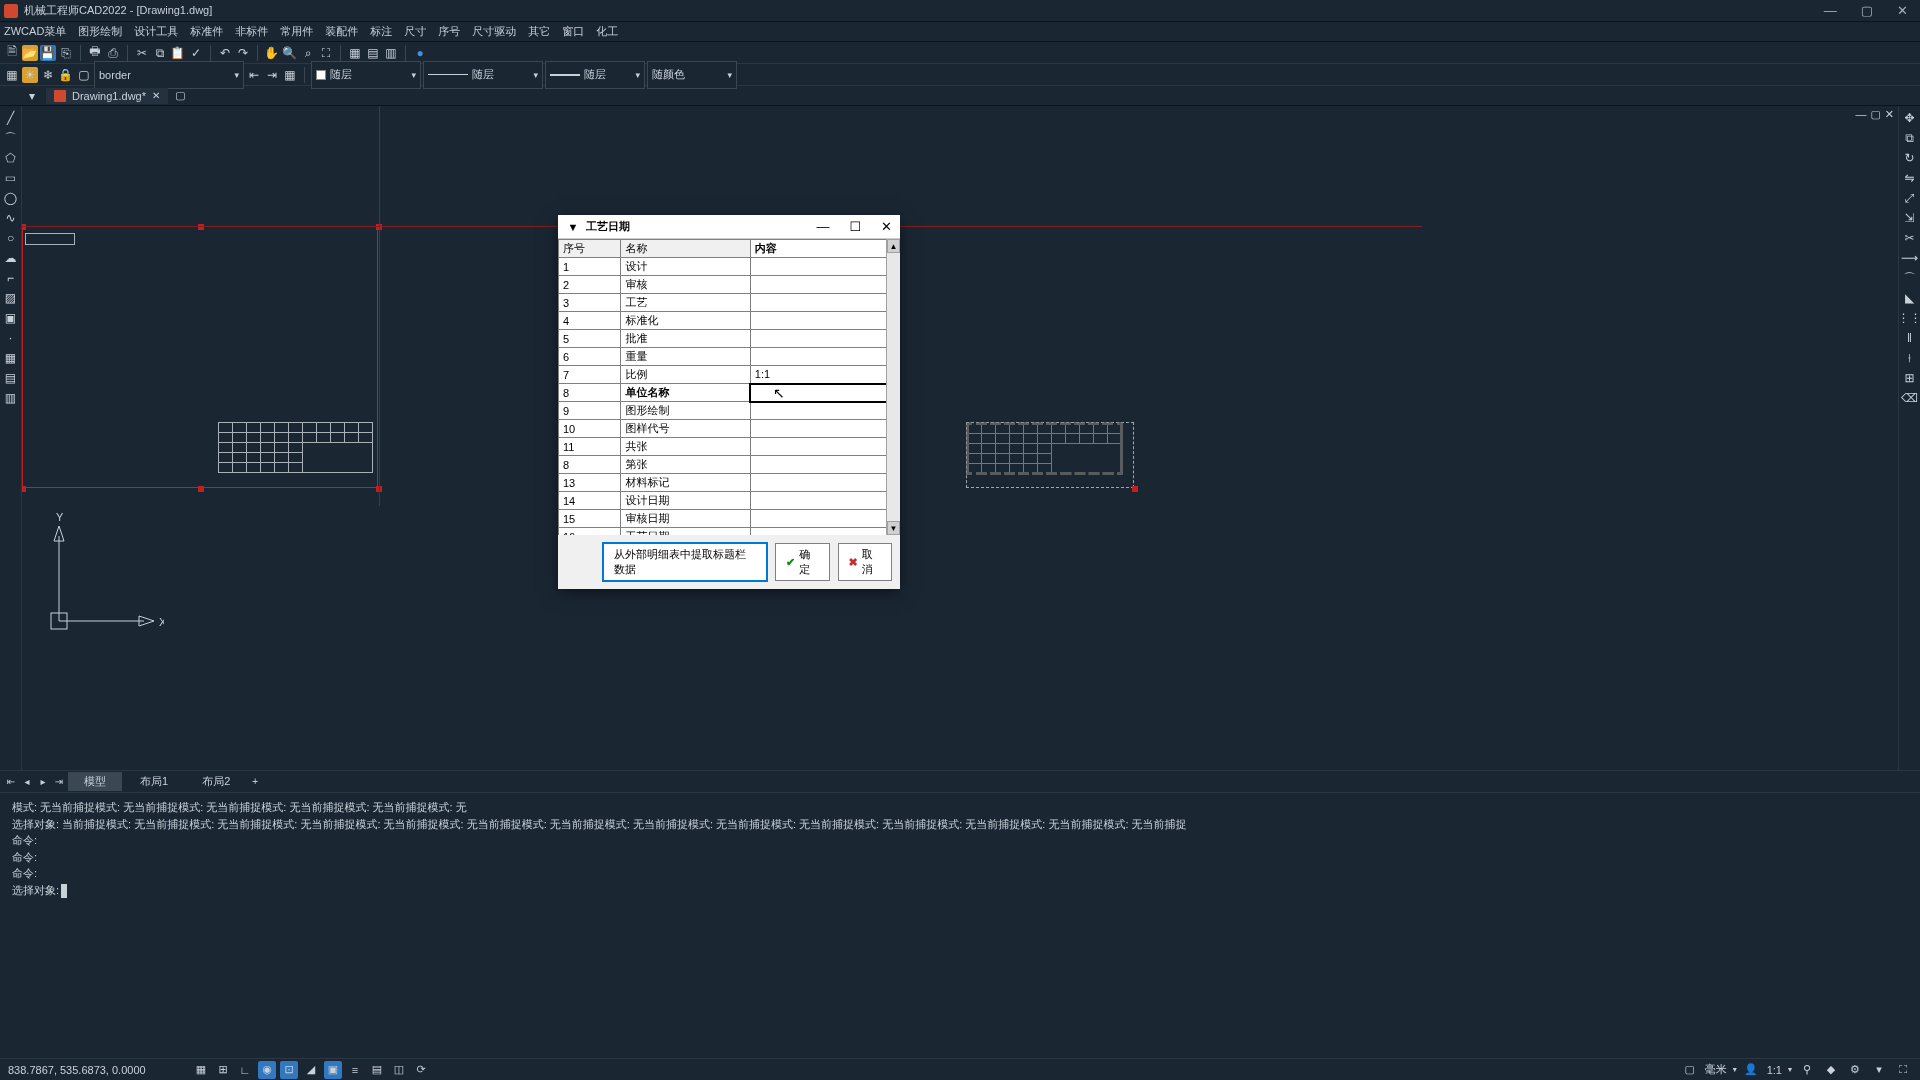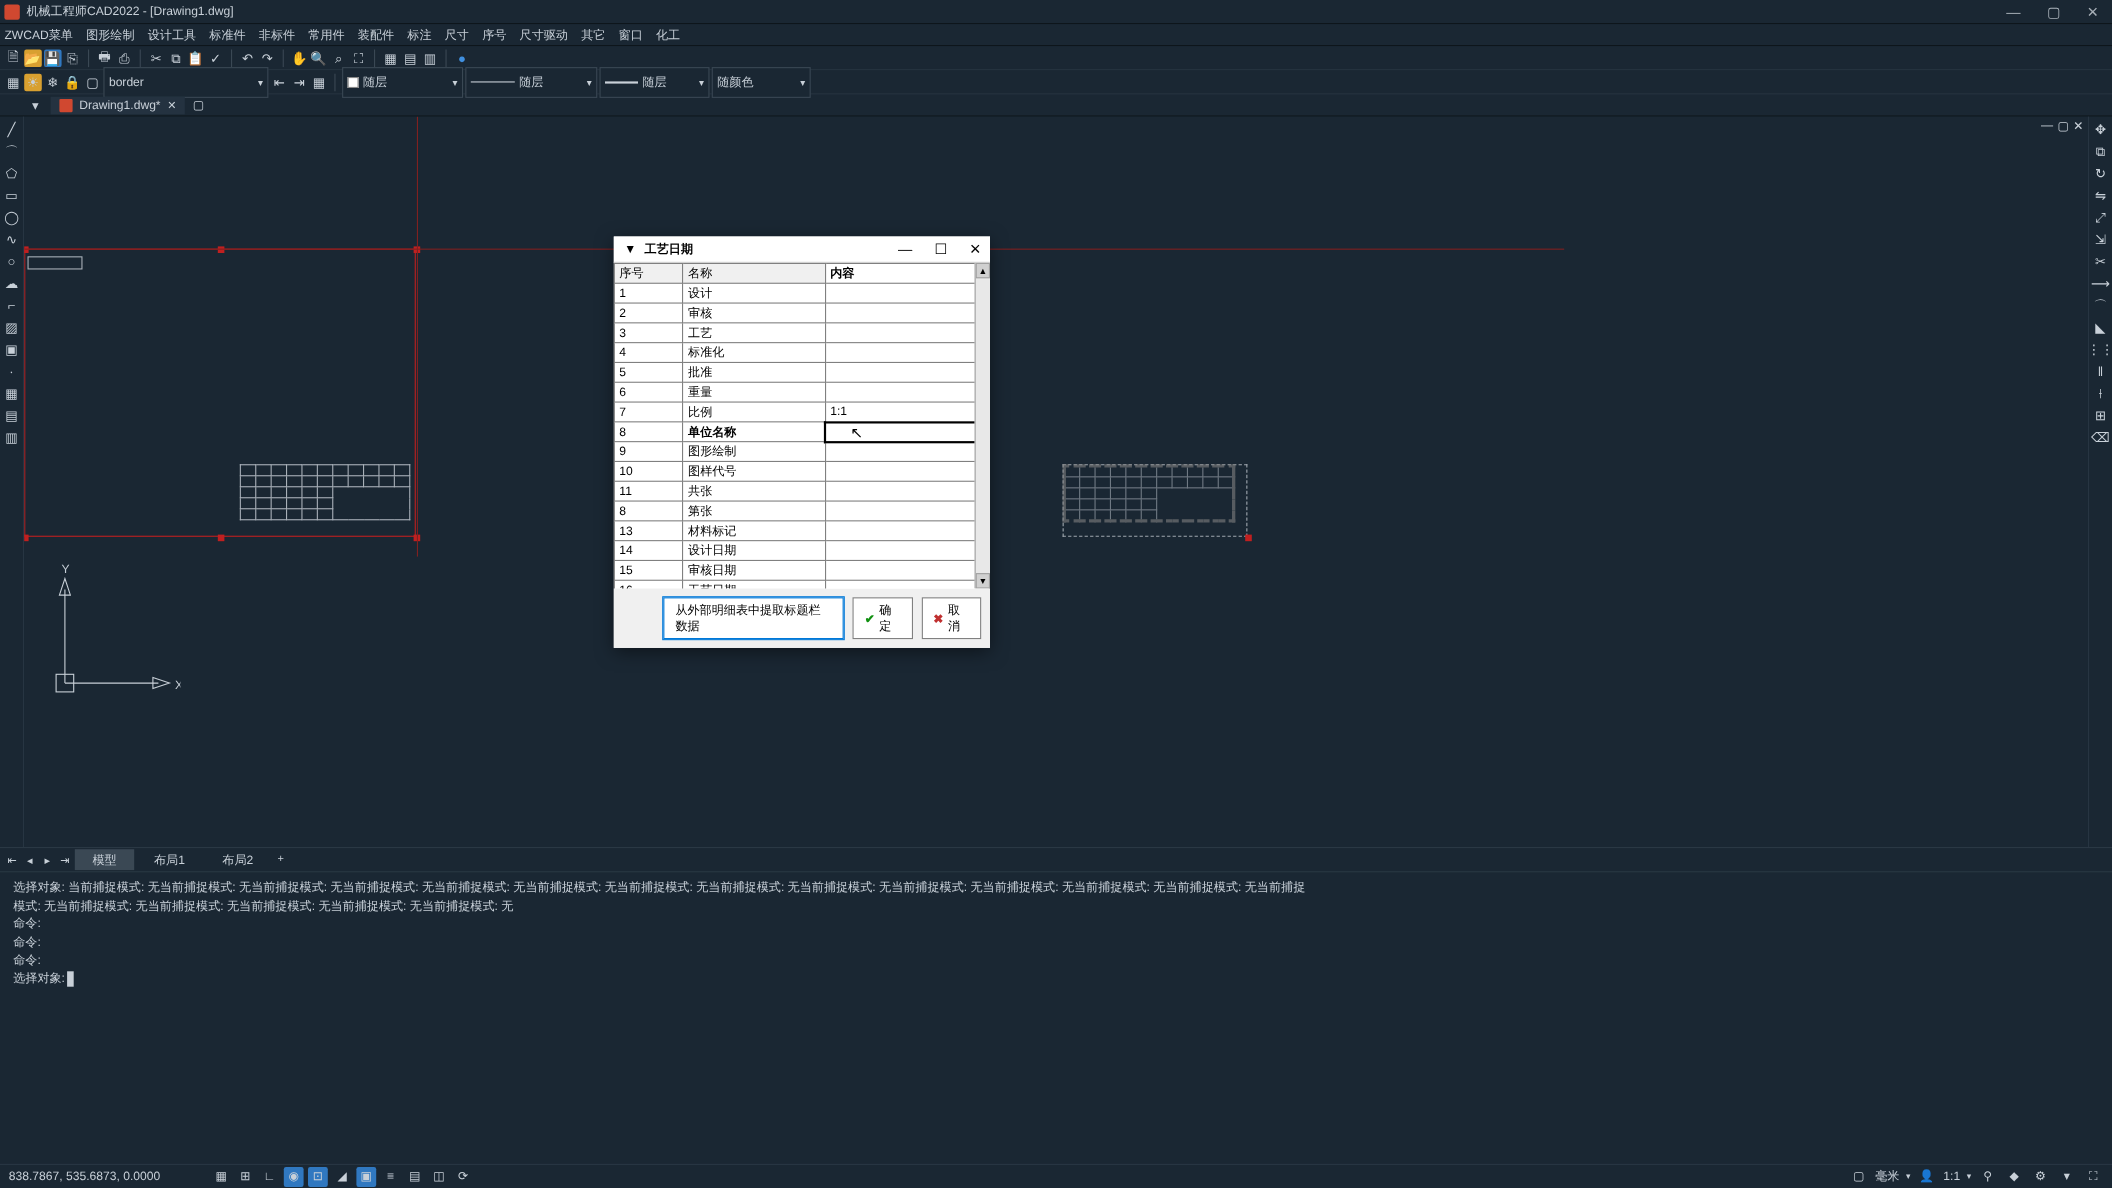--- a/index.html
+++ b/index.html
@@ -517,22 +517,22 @@
   <span class="navbtn">◂</span>
   <span class="navbtn">▸</span>
   <span class="navbtn">⇥</span>
   <span class="tab active">模型</span>
   <span class="tab">布局1</span>
   <span class="tab">布局2</span>
   <span class="navbtn">+</span>
 </div>
 
 <div class="cmd-area">
+  <div>模式: 无当前捕捉模式: 无当前捕捉模式: 无当前捕捉模式: 无当前捕捉模式: 无当前捕捉模式: 无</div>
   <div>选择对象: 当前捕捉模式: 无当前捕捉模式: 无当前捕捉模式: 无当前捕捉模式: 无当前捕捉模式: 无当前捕捉模式: 无当前捕捉模式: 无当前捕捉模式: 无当前捕捉模式: 无当前捕捉模式: 无当前捕捉模式: 无当前捕捉模式: 无当前捕捉模式: 无当前捕捉</div>
-  <div>模式: 无当前捕捉模式: 无当前捕捉模式: 无当前捕捉模式: 无当前捕捉模式: 无当前捕捉模式: 无</div>
   <div>命令:</div>
   <div>命令:</div>
   <div>命令:</div>
   <div class="prompt-line">
     <span>选择对象:</span><span class="cursor"></span>
   </div>
 </div>
 
 <div class="statusbar">
   <span class="coords">838.7867, 535.6873, 0.0000</span>

